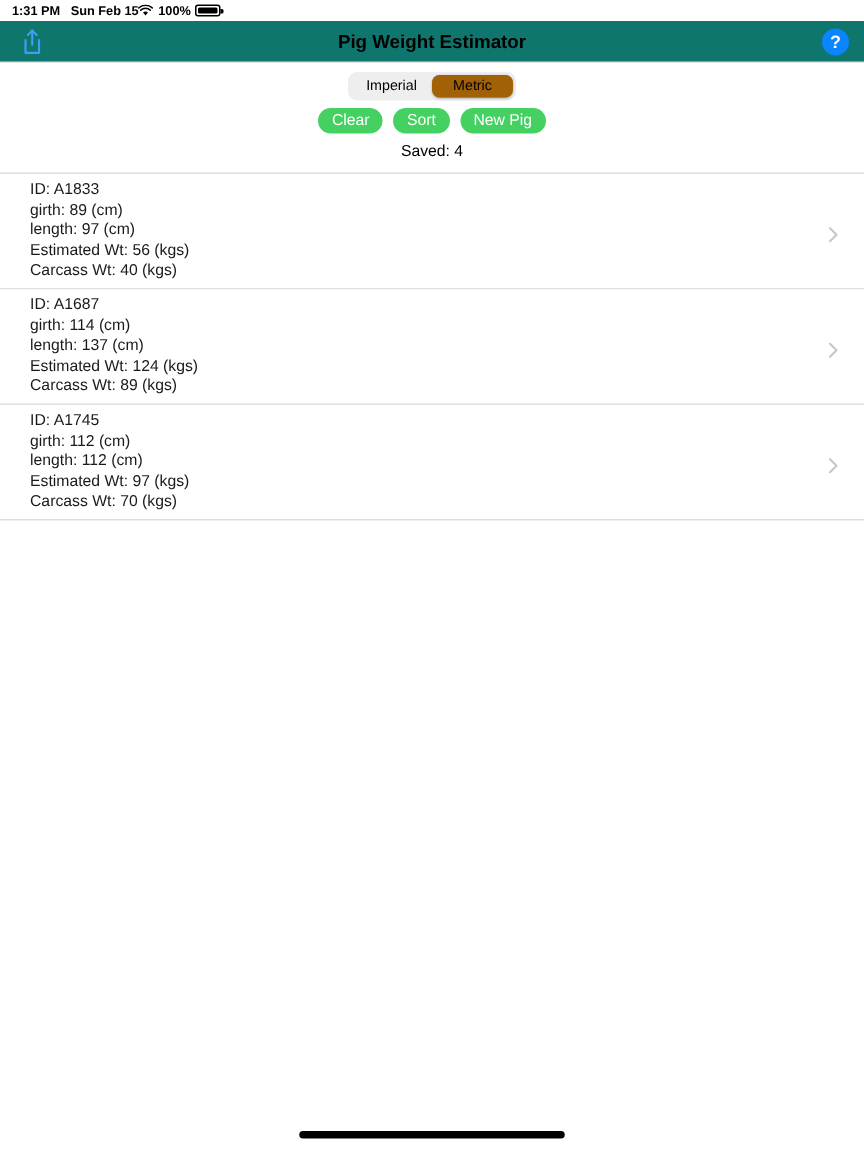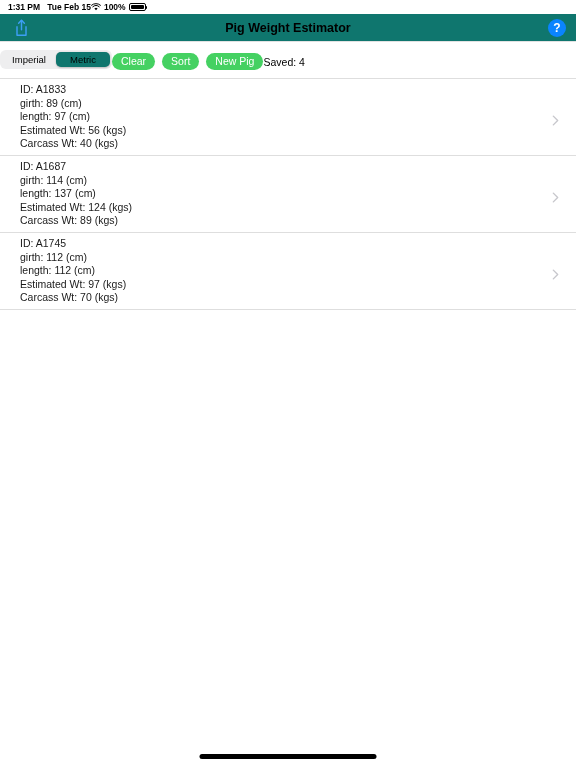--- a/index.html
+++ b/index.html
@@ -118,21 +118,21 @@
     position: relative;
     z-index: 2;
     cursor: pointer;
     line-height: 1;
   }
 
   
   .controls {
     padding-top: 6px;
     display: flex;
-    flex-direction: row;
+    flex-direction: column;
     align-items: center;
     background: #ffffff;
   }
   .segmented {
     display: inline-flex;
     background: #eeeeef;
     border-radius: 6px;
     padding: 2px;
     height: 19px;
     box-sizing: border-box;
@@ -144,21 +144,21 @@
     display: flex;
     align-items: center;
     justify-content: center;
     font-size: 9.5px;
     color: #000000;
     border-radius: 5px;
     cursor: pointer;
     box-sizing: border-box;
   }
   .seg-item.selected {
-    background: #0f766e;
+    background: #a16207;
     box-shadow: 0 0 1px rgba(0,0,0,0.2), 0 1px 2px rgba(0,0,0,0.18);
     text-align: center;
   }
 
   .button-row {
     display: flex;
     gap: 7px;
     margin-top: 5px;
   }
   .pill-btn {
@@ -227,21 +227,21 @@
     background: #000000;
     border-radius: 3px;
   }
 </style>
 </head>
 <body>
 
 <div class="status-bar">
   <div class="status-left">
     <span>1:31 PM</span>
-    <span>Tue Feb 15</span>
+    <span>Sun Feb 15</span>
   </div>
   <div class="status-right">
     <span class="wifi-icon">
       <svg width="10" height="8" viewBox="0 0 16 12">
         <path d="M8 11.2 L5.4 8.2 A4 4 0 0 1 10.6 8.2 Z" fill="#000"></path>
         <path d="M2.9 5.6 A7.6 7.6 0 0 1 13.1 5.6" stroke="#000" stroke-width="1.6" fill="none" stroke-linecap="round"></path>
         <path d="M0.8 3.2 A10.8 10.8 0 0 1 15.2 3.2" stroke="#000" stroke-width="1.6" fill="none" stroke-linecap="round"></path>
       </svg>
     </span>
     <span>100%</span>

